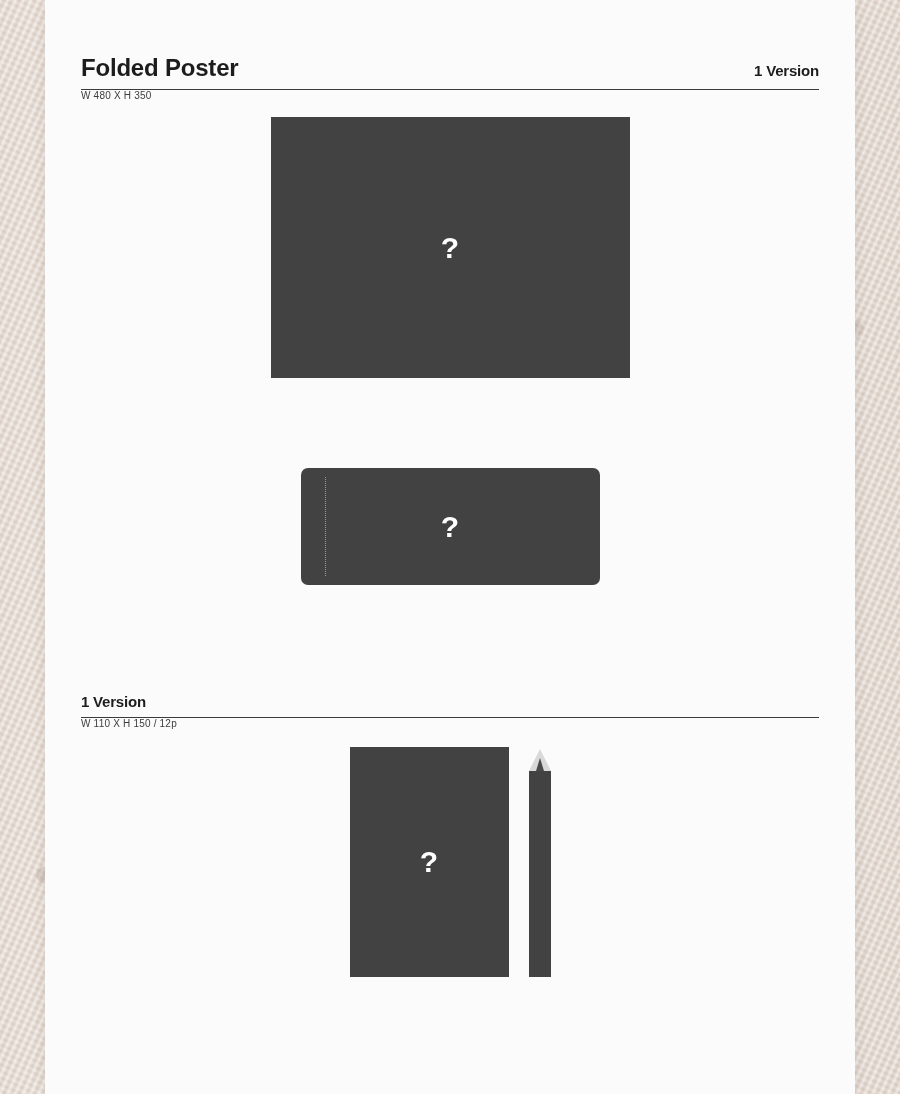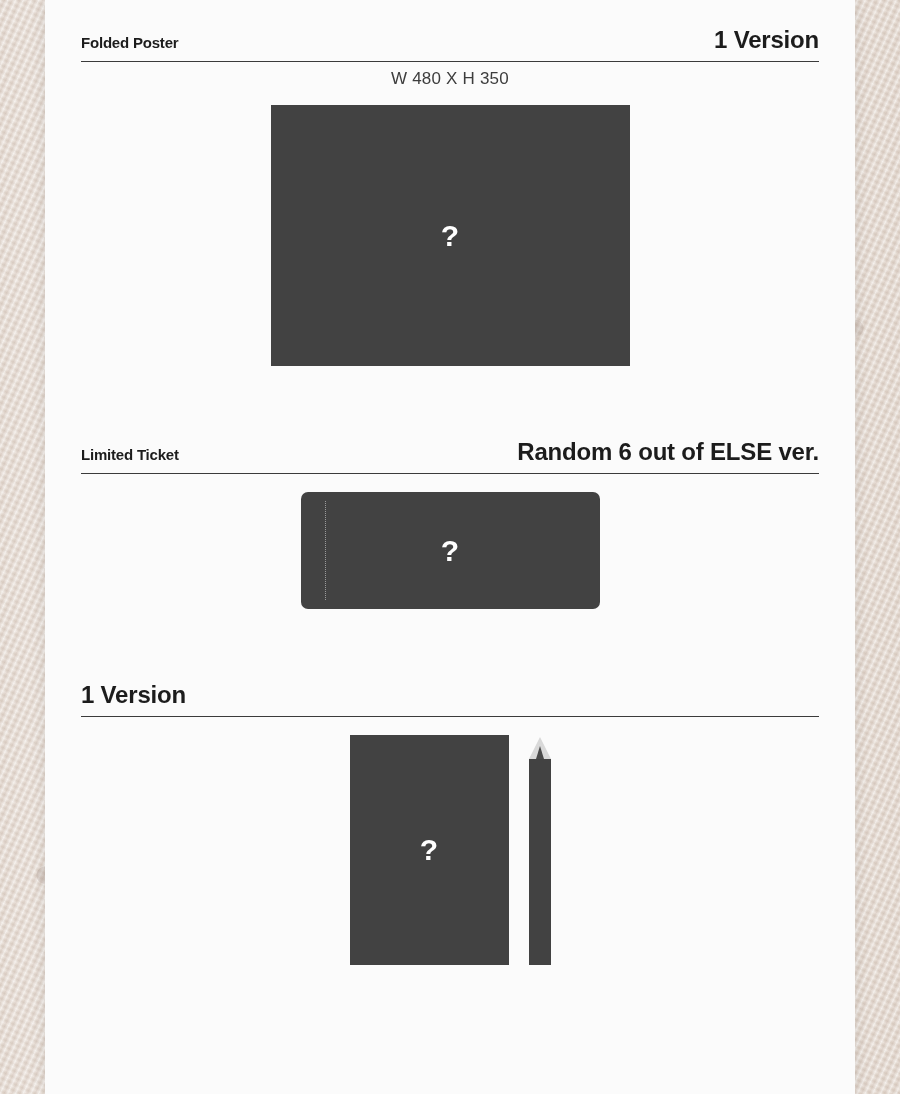--- a/index.html
+++ b/index.html
@@ -52,36 +52,36 @@
     position: relative;
   }
   .head-row {
     display: flex;
     align-items: baseline;
     justify-content: space-between;
     padding-bottom: 7px;
     border-bottom: 1.6px solid #3b3b3b;
   }
   .head-title {
-    font-size: 15px;
+    font-size: 24px;
     font-weight: bold;
     color: #1c1c1c;
     letter-spacing: -0.2px;
   }
   .head-version {
-    font-size: 24px;
+    font-size: 15px;
     font-weight: bold;
     color: #1c1c1c;
     letter-spacing: -0.2px;
+    margin-top: 36px;
   }
   .dims {
-    text-align: center;
-    font-size: 17px;
+    text-align: left;
+    font-size: 10px;
     color: #3d3d3d;
-    margin-top: 7px;
     letter-spacing: 0.2px;
   }
   .stage {
     display: flex;
     align-items: center;
     justify-content: center;
   }
   .mock {
     background: #424242;
     color: #ffffff;
@@ -179,38 +179,35 @@
       <div class="stage" style="margin-top:16px;">
         <div class="mock poster">
           <span class="qmark">?</span>
         </div>
       </div>
     </div>
 
     <div class="gap-a" style="height:72px;"></div>
 
     <div class="section">
-      <div class="head-row">
-        <div class="head-title">Limited Ticket</div>
-        <div class="head-version">Random 6 out of ELSE ver.</div>
-      </div>
       <div class="stage" style="margin-top:18px;">
         <div class="mock ticket">
           <span class="perf"></span>
           <span class="qmark">?</span>
         </div>
       </div>
     </div>
 
     <div class="gap-b" style="height:72px;"></div>
 
     <div class="section">
       <div class="head-row">
         <div class="head-version">1 Version</div>
       </div>
+      <div class="dims">W 110 X H 150 / 12p</div>
       <div class="book-stage" style="margin-top:18px;">
         <div class="mock book">
           <span class="qmark">?</span>
         </div>
         <div class="pencil">
           <span class="tip"></span>
           <span class="lead"></span>
           <span class="body"></span>
         </div>
       </div>

